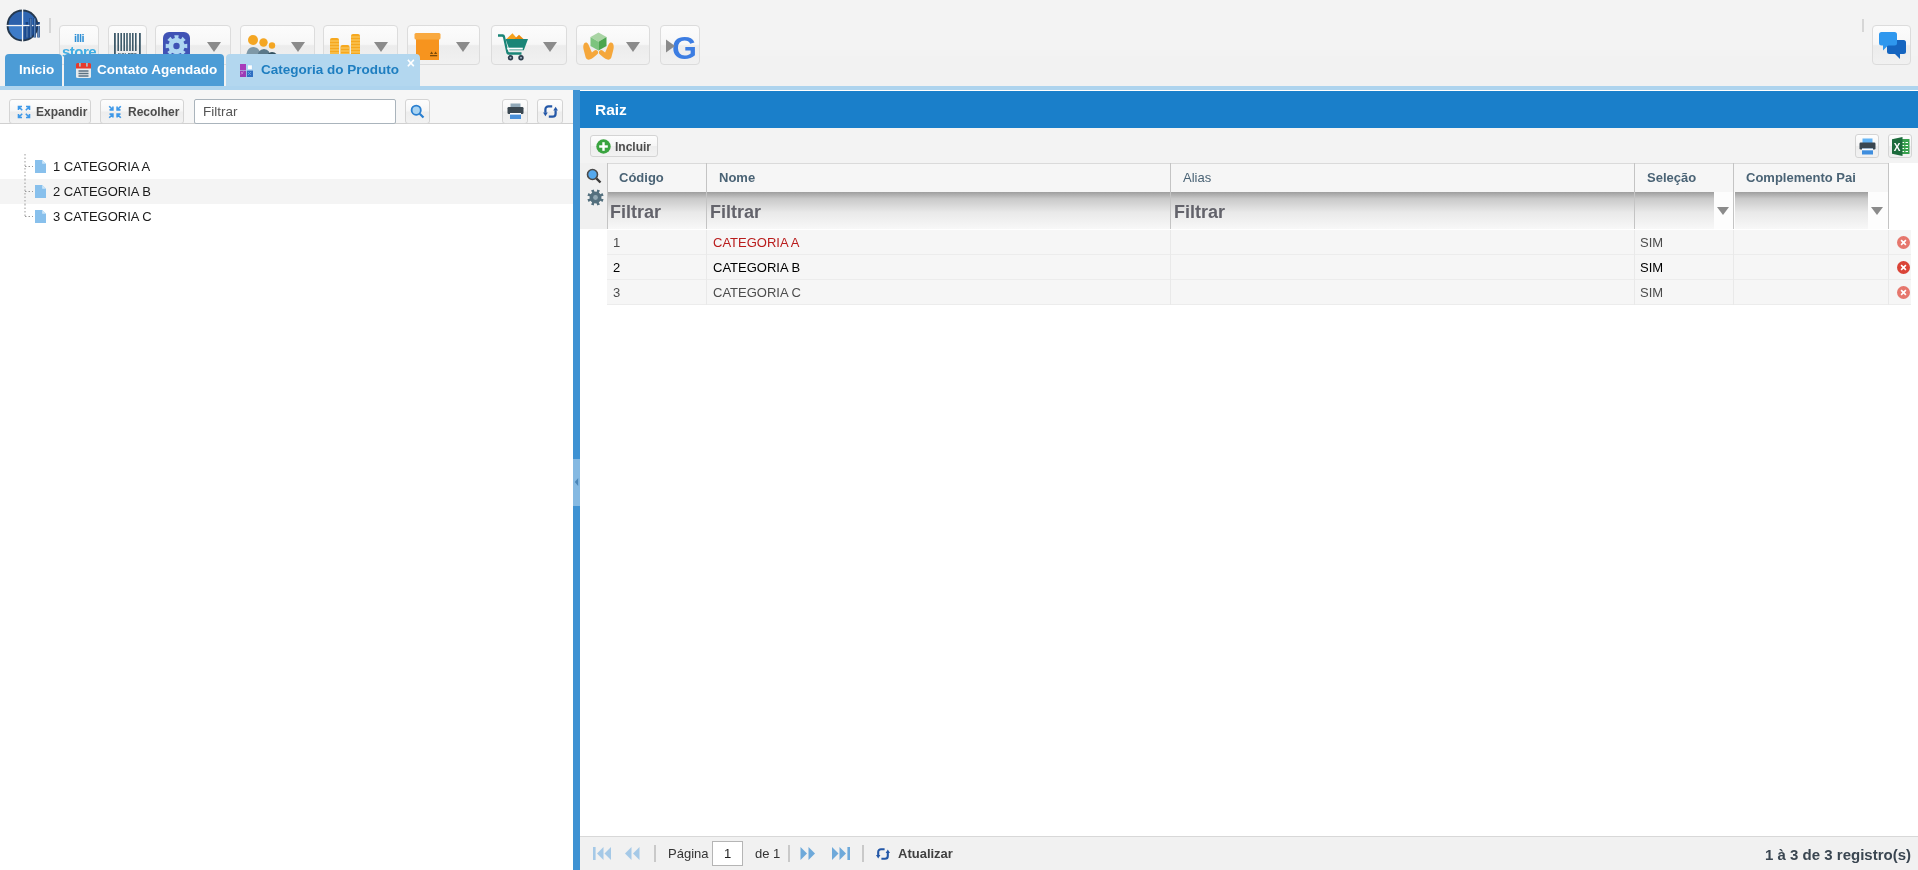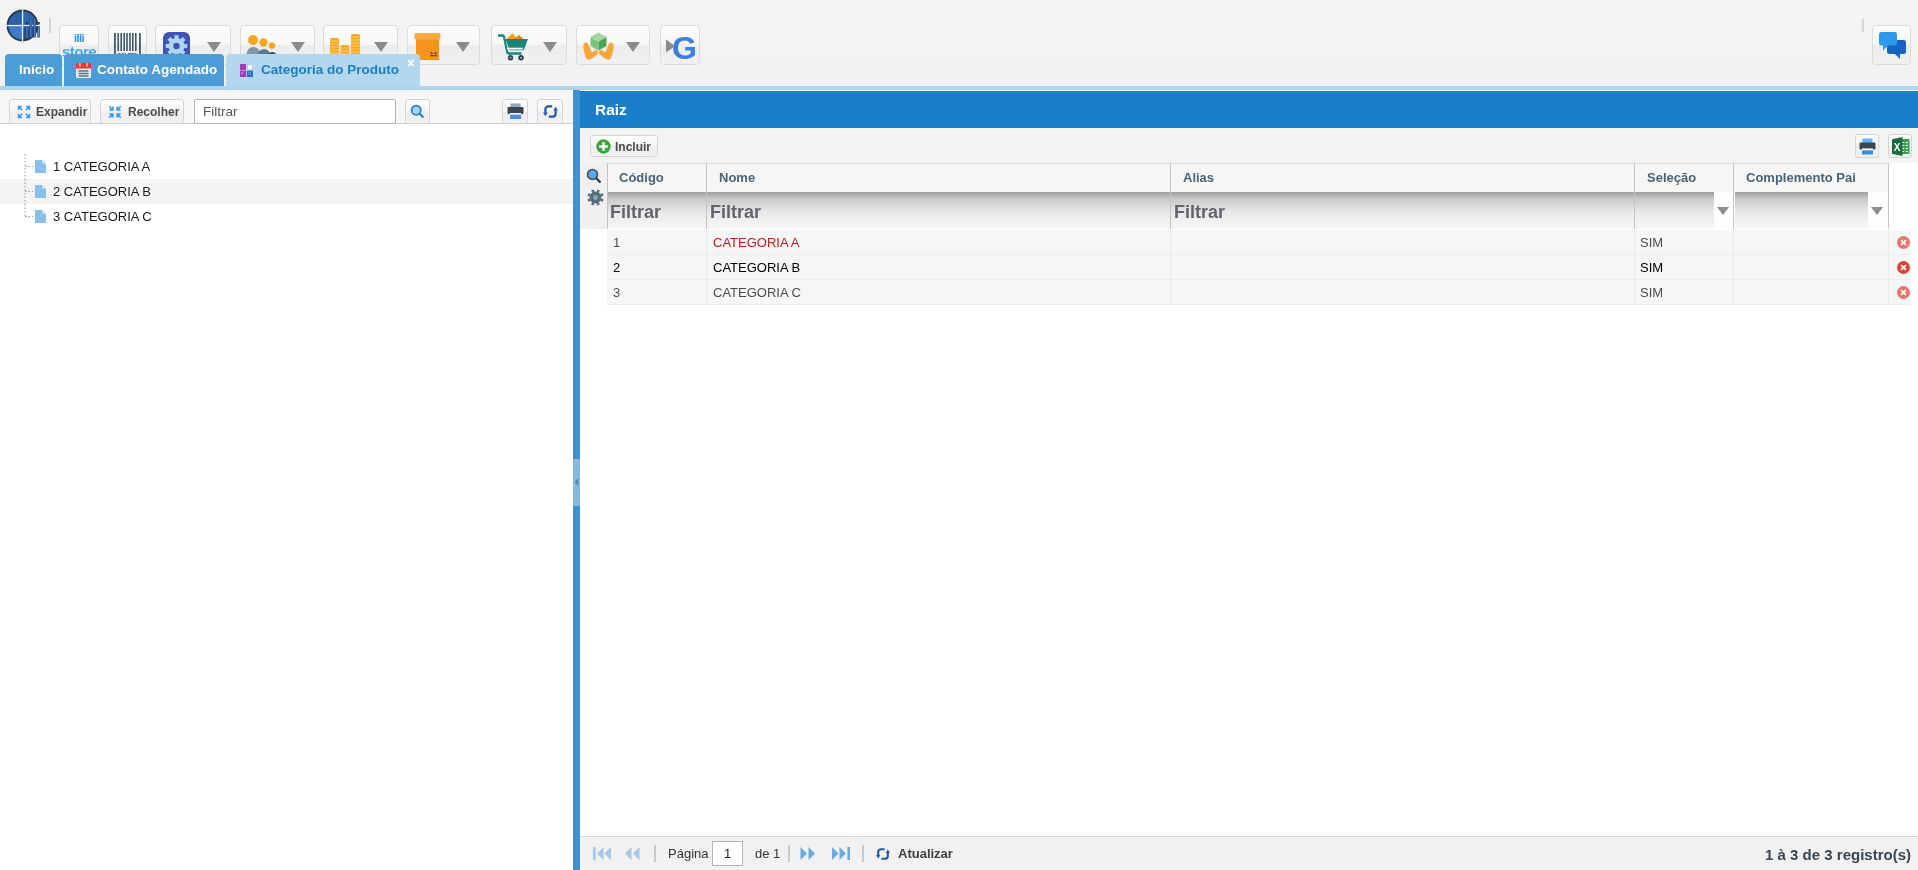--- a/index.html
+++ b/index.html
@@ -372,21 +372,21 @@
       <path d="M10.3 10.3 L14.5 14.5" stroke="#3a3a3a" stroke-width="2.4"></path>
     </svg>
     <svg class="abs" style="left:7px;top:99px" width="17" height="17" viewBox="0 0 17 17">
       <path d="M16.61 10.25 L15.47 13.00 L13.47 11.85 L11.75 13.54 L13.00 15.47 L10.25 16.61 L9.65 14.39 L7.24 14.37 L6.75 16.61 L4.00 15.47 L5.15 13.47 L3.46 11.75 L1.53 13.00 L0.39 10.25 L2.61 9.65 L2.63 7.24 L0.39 6.75 L1.53 4.00 L3.53 5.15 L5.25 3.46 L4.00 1.53 L6.75 0.39 L7.35 2.61 L9.76 2.63 L10.25 0.39 L13.00 1.53 L11.85 3.53 L13.54 5.25 L15.47 4.00 L16.61 6.75 L14.39 7.35 L14.37 9.76 Z" fill="#54707e"></path>
       <circle cx="8.5" cy="8.5" r="2.4" fill="#93a9b4"></circle>
     </svg>
 
     <div class="abs" style="left:27px;top:73px;width:1282px;height:29px;background:#f6f6f6;border-top:1px solid #dadada"></div>
     <div class="gcell" style="left:39px;top:80px;font-weight:bold;color:#4a6375">Código</div>
     <div class="gcell" style="left:139px;top:80px;font-weight:bold;color:#4a6375">Nome</div>
-    <div class="gcell" style="left:603px;top:80px;font-weight:bold;color:#4a6375">Alias</div>
+    <div class="gcell" style="left:603px;top:80px;font-weight:normal;color:#4a6375">Alias</div>
     <div class="gcell" style="left:1067px;top:80px;font-weight:bold;color:#4a6375">Seleção</div>
     <div class="gcell" style="left:1166px;top:80px;font-weight:bold;color:#4a6375">Complemento Pai</div>
 
     <div class="abs" style="left:27px;top:102px;width:1282px;height:37px;background:#fdfdfd"></div>
     <div class="filtcell" style="left:27px;width:100px"></div>
     <div class="filtcell" style="left:127px;width:464px"></div>
     <div class="filtcell" style="left:591px;width:463.5px"></div>
     <div class="filtcell" style="left:1054.5px;width:79px"></div>
     <div class="filtcell" style="left:1154.5px;width:133px"></div>
     <div class="gcell filttxt" style="left:30px">Filtrar</div>

